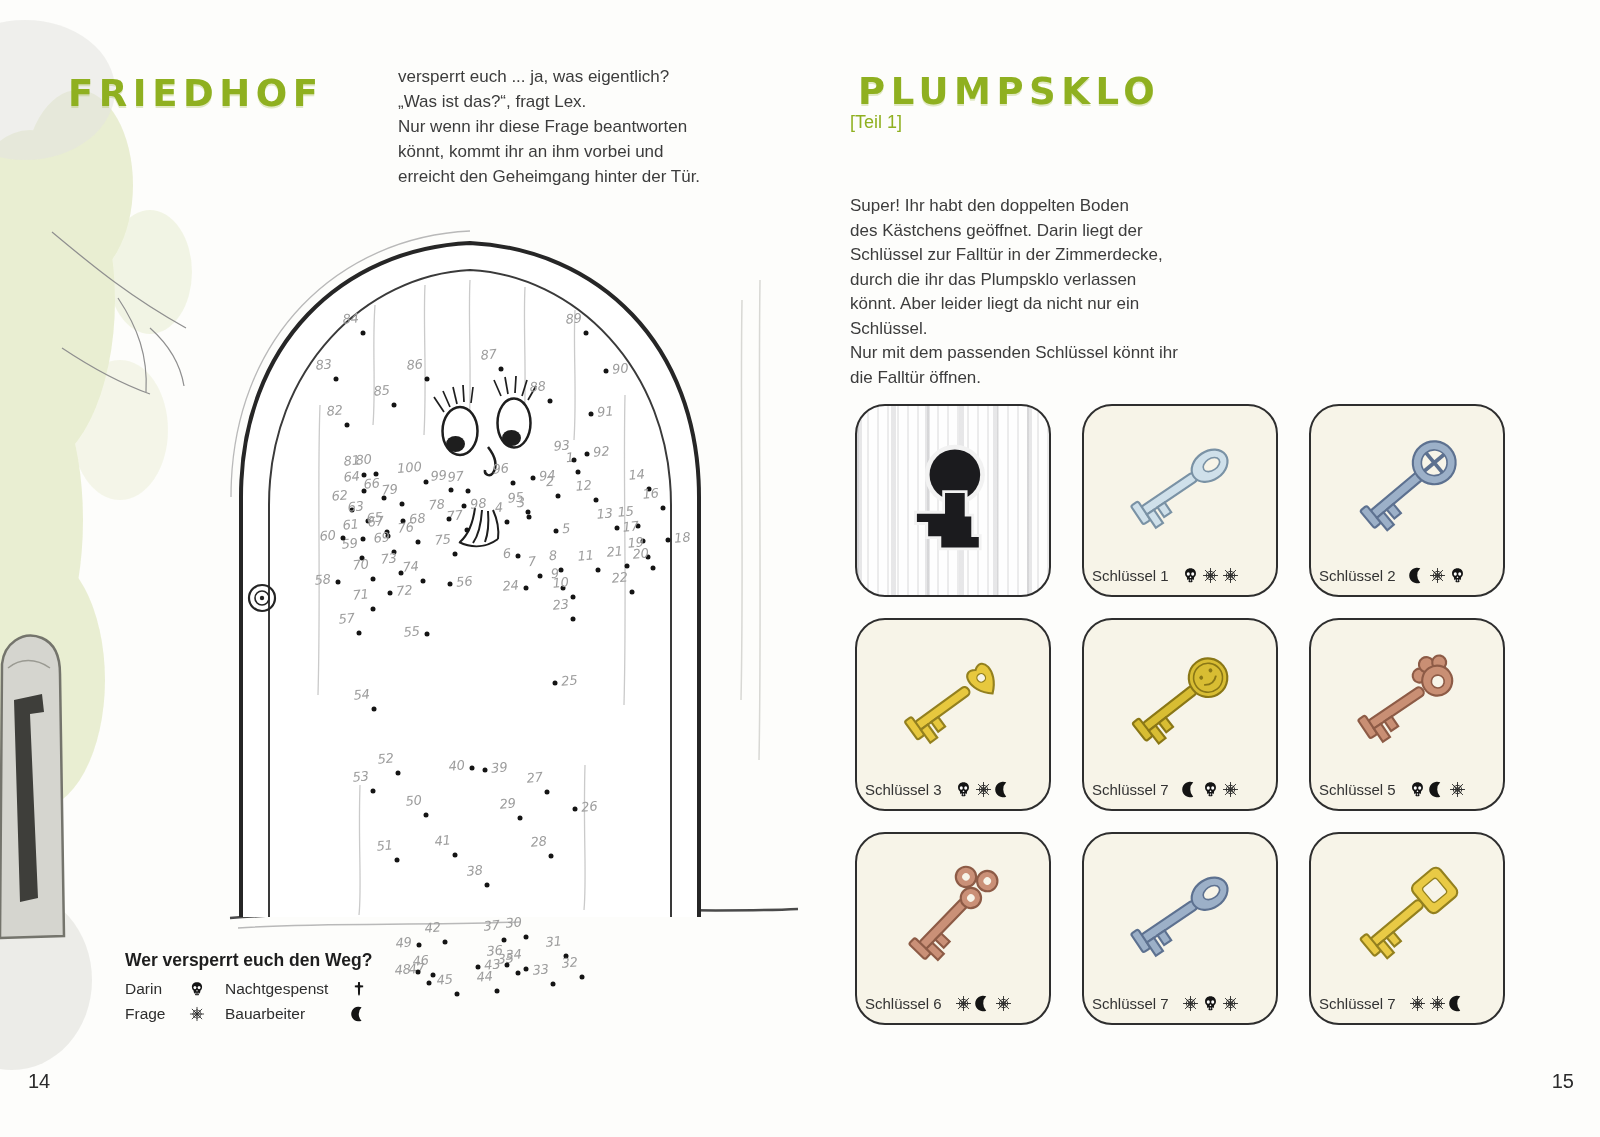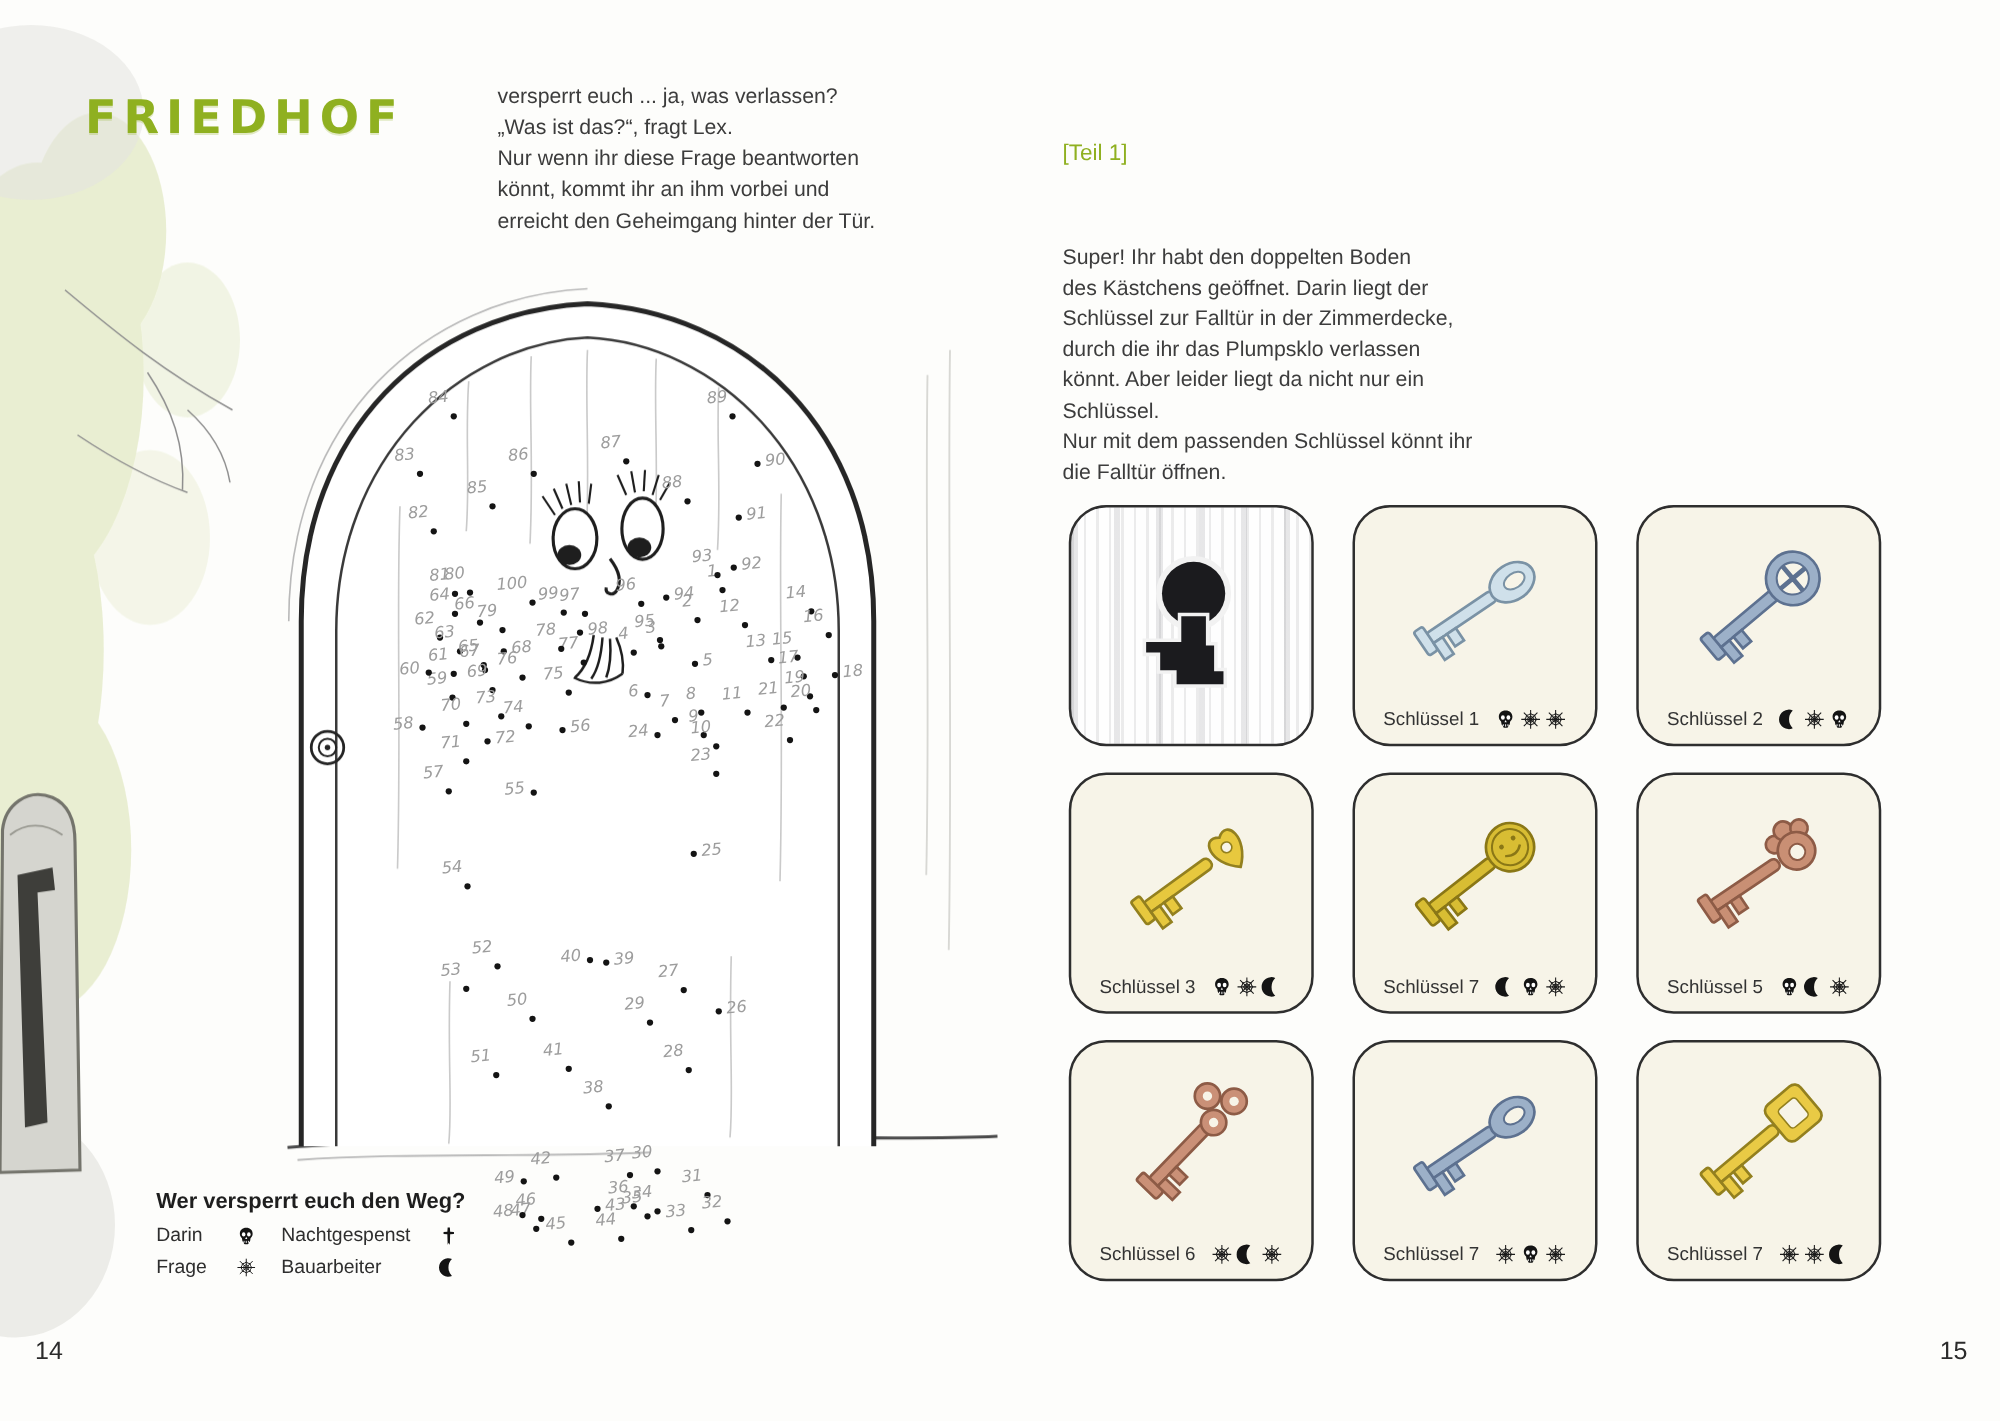--- a/index.html
+++ b/index.html
@@ -41,21 +41,21 @@
   .card{position:relative;border:2.5px solid #2e2e2e;border-radius:30px;
     background:var(--cardbg,#f7f4e8);}
   .card.wood{background-color:#fefefe;background-image:
     repeating-linear-gradient(90deg,rgba(70,70,75,.10) 0 2px,transparent 2px 10px),
     repeating-linear-gradient(90deg,rgba(110,110,118,.16) 0 5px,transparent 5px 34px);}
   .key-wrap{position:absolute;inset:2px 2px 30px;display:flex;align-items:center;justify-content:center;}
   .key-wrap svg{width:150px;height:150px;}
   .hole-wrap{position:absolute;inset:8px;display:flex;align-items:center;justify-content:center;}
   .hole-wrap svg{width:150px;height:150px;}
   .card-footer{position:absolute;left:8px;right:8px;bottom:11px;display:flex;
-    align-items:center;justify-content:center;gap:13px;font-size:15px;color:#333;}
+    align-items:center;justify-content:flex-start;gap:13px;font-size:15px;color:#333;}
   .icon-row{display:flex;gap:3px;align-items:center;}
   .icon-row svg{width:17px;height:17px;display:block;}
 </style>
 </head>
 <body>
 
 <div class="spread">
 
   <section class="page left">
 
@@ -336,21 +336,21 @@
         <div class="dot-label tl" style="left: 464px; top: 469px;">97</div>
         <div class="dot" style="left: 464px; top: 506px;"></div>
         <div class="dot-label r" style="left: 470px; top: 496px;">98</div>
         <div class="dot" style="left: 451px; top: 490px;"></div>
         <div class="dot-label tl" style="left: 447px; top: 468px;">99</div>
         <div class="dot" style="left: 426px; top: 482px;"></div>
         <div class="dot-label tl" style="left: 422px; top: 460px;">100</div>
       </div>
 
     <h1 class="scary" style="left:60px;top:64px;">FRIEDHOF</h1>
-    <div class="copy" id="intro2">versperrt euch ... ja, was verlassen?
+    <div class="copy" id="intro2">versperrt euch ... ja, was eigentlich?
 „Was ist das?“, fragt Lex.
 Nur wenn ihr diese Frage beantworten
 könnt, kommt ihr an ihm vorbei und
 erreicht den Geheimgang hinter der Tür.</div>
 
     <div class="legend">
       <h2>Wer versperrt euch den Weg?</h2>
       <div class="legend-grid">
         <span>Darin</span>
         <span class="licon">
@@ -382,20 +382,21 @@
               <path d="M13.2 1.6 A9.2 9.2 0 1 0 13.2 18.4 A11.8 11.8 0 0 1 13.2 1.6 Z" fill="#141414"></path>
             </svg>
           </span>
       </div>
     </div>
 
     <div class="pagenum pl">14</div>
   </section>
 
   <section class="page right">
+    <h1 class="scary" style="left:50px;top:62px;">PLUMPSKLO</h1>
     <div class="subtitle">[Teil 1]</div>
     <div class="copy" id="rbody">Super! Ihr habt den doppelten Boden
 des Kästchens geöffnet. Darin liegt der
 Schlüssel zur Falltür in der Zimmerdecke,
 durch die ihr das Plumpsklo verlassen
 könnt. Aber leider liegt da nicht nur ein
 Schlüssel.
 Nur mit dem passenden Schlüssel könnt ihr
 die Falltür öffnen.</div>
 

